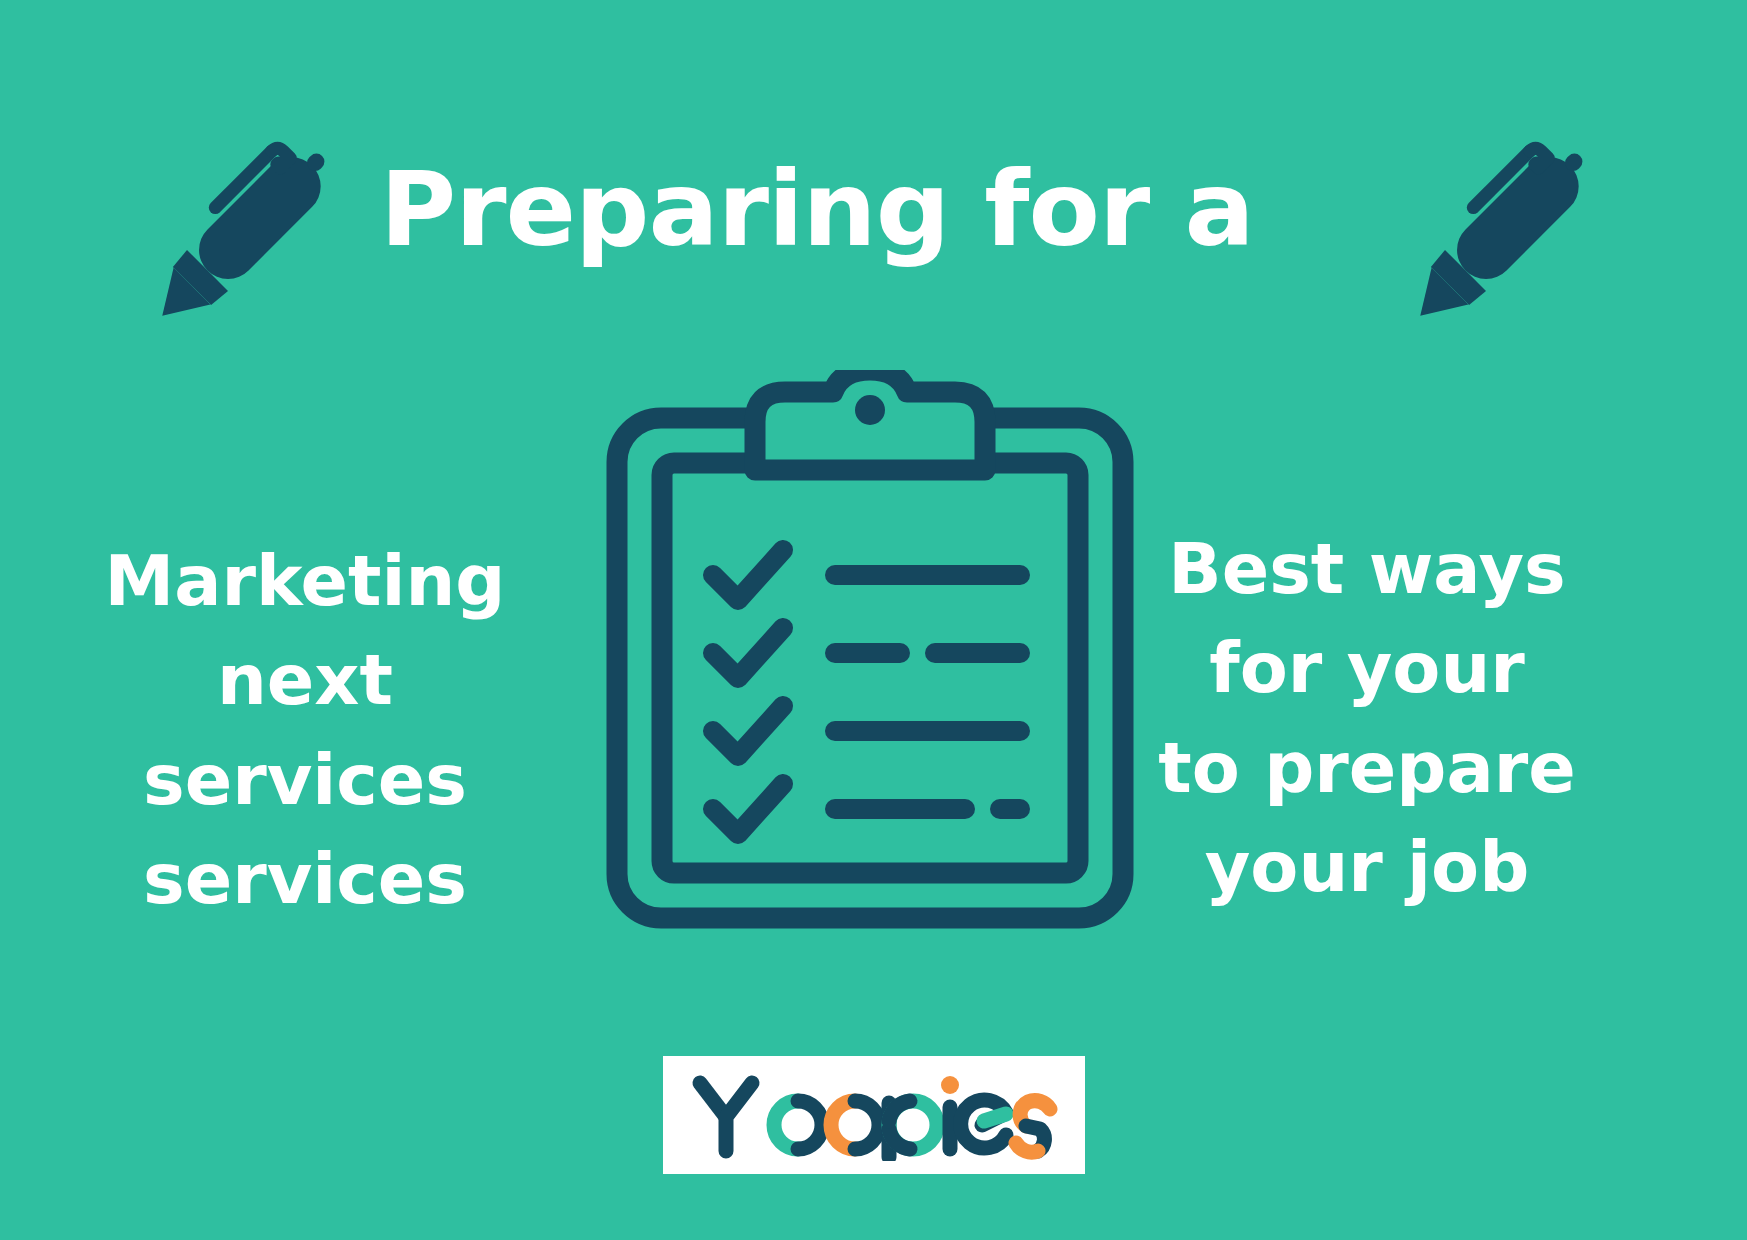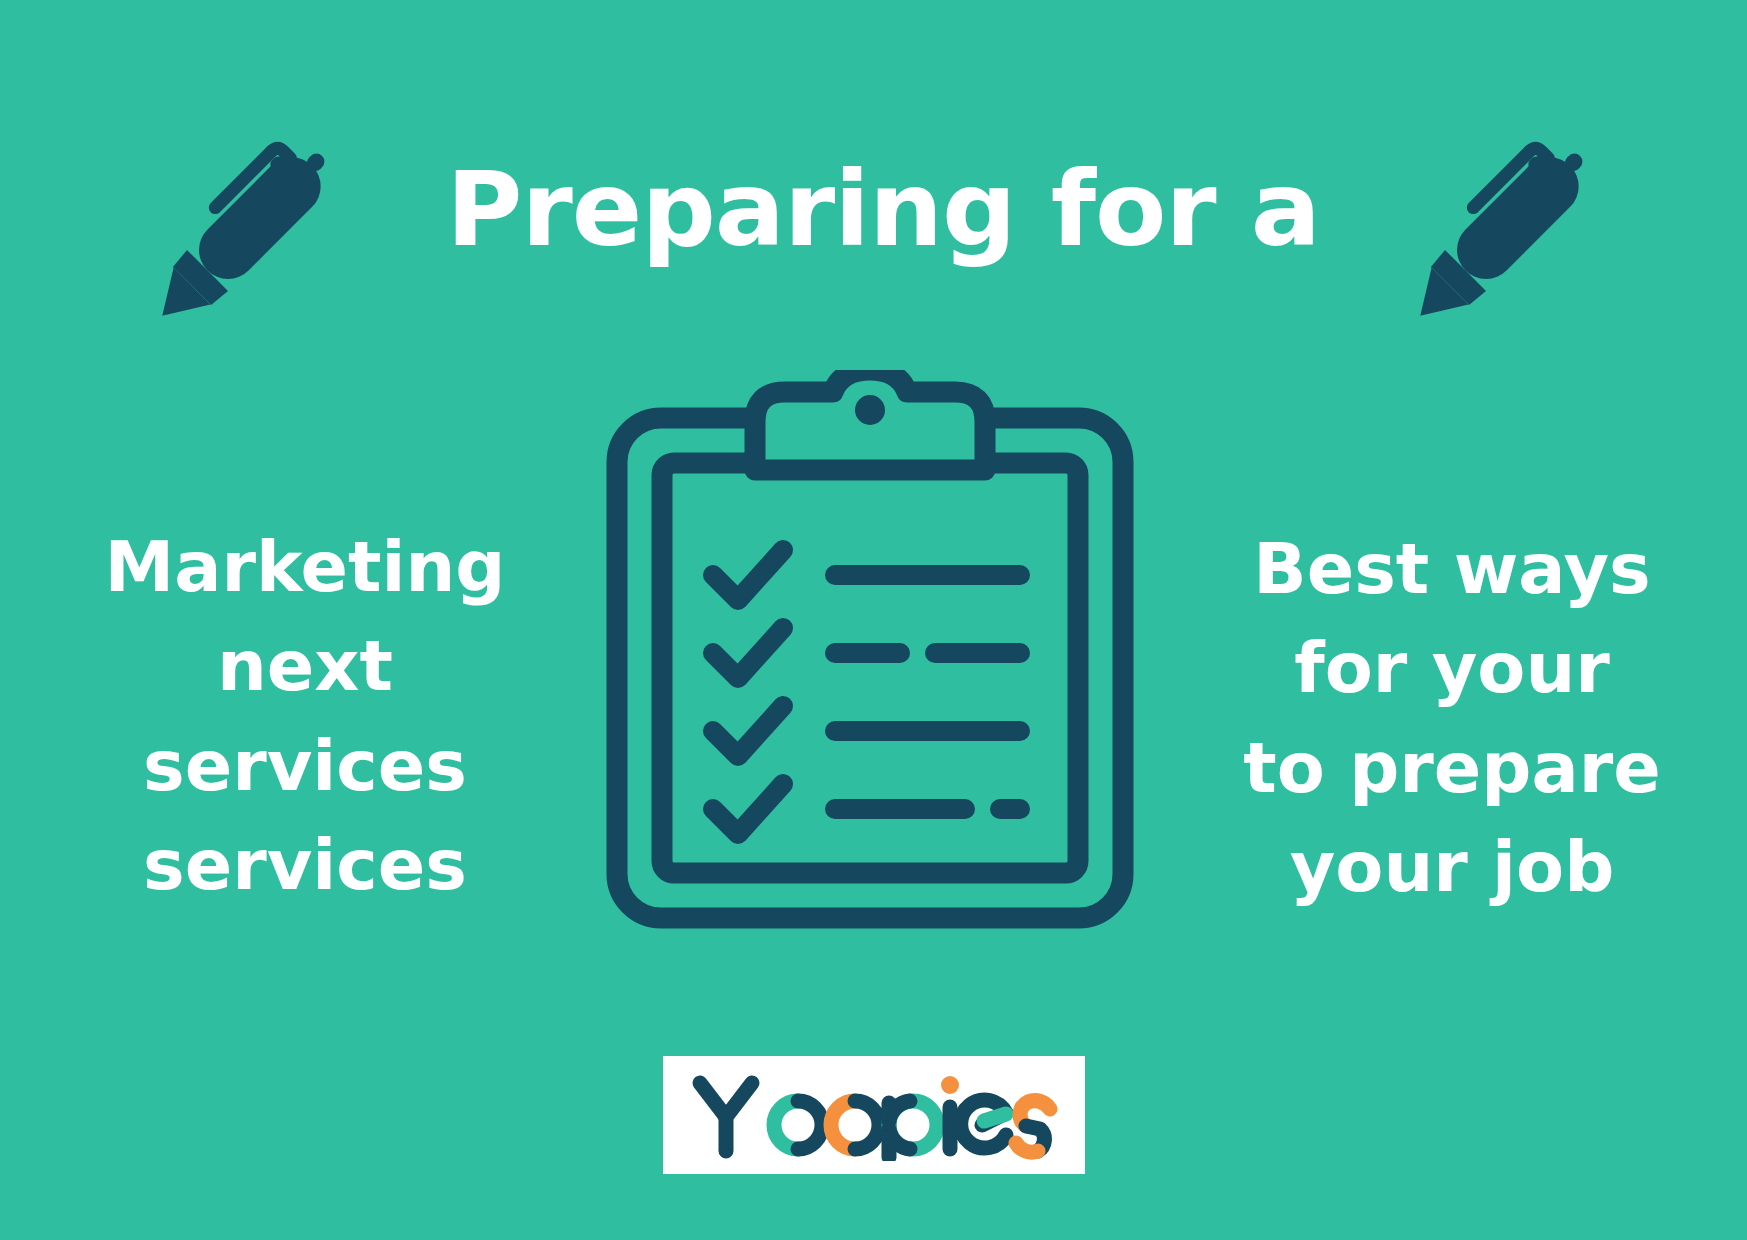--- a/index.html
+++ b/index.html
@@ -21,21 +21,21 @@
     background: #2FBFA0;
     overflow: hidden;
   }
 
   
   #title {
     position: absolute;
     left: 380px;
     top: 78px;
     width: 940px;
-    text-align: right;
+    text-align: left;
     color: #FFFFFF;
     font-family: "DejaVu Sans", sans-serif;
     font-weight: bold;
     font-size: 104px;
     line-height: 1.18;
     letter-spacing: -1px;
   }
   #title .line {
     display: block;
     white-space: nowrap;
@@ -46,25 +46,25 @@
     position: absolute;
     color: #FFFFFF;
     font-family: "DejaVu Sans", sans-serif;
     font-weight: bold;
     font-size: 70px;
     line-height: 1.42;
     text-align: center;
   }
   #caption-left {
     left: 70px;
-    top: 518px;
+    top: 532px;
     width: 470px;
   }
   #caption-right {
-    left: 1217px;
+    left: 1132px;
     top: 520px;
     width: 470px;
   }
   .side-caption .line {
     display: block;
     white-space: nowrap;
   }
 
   
   .pen {

